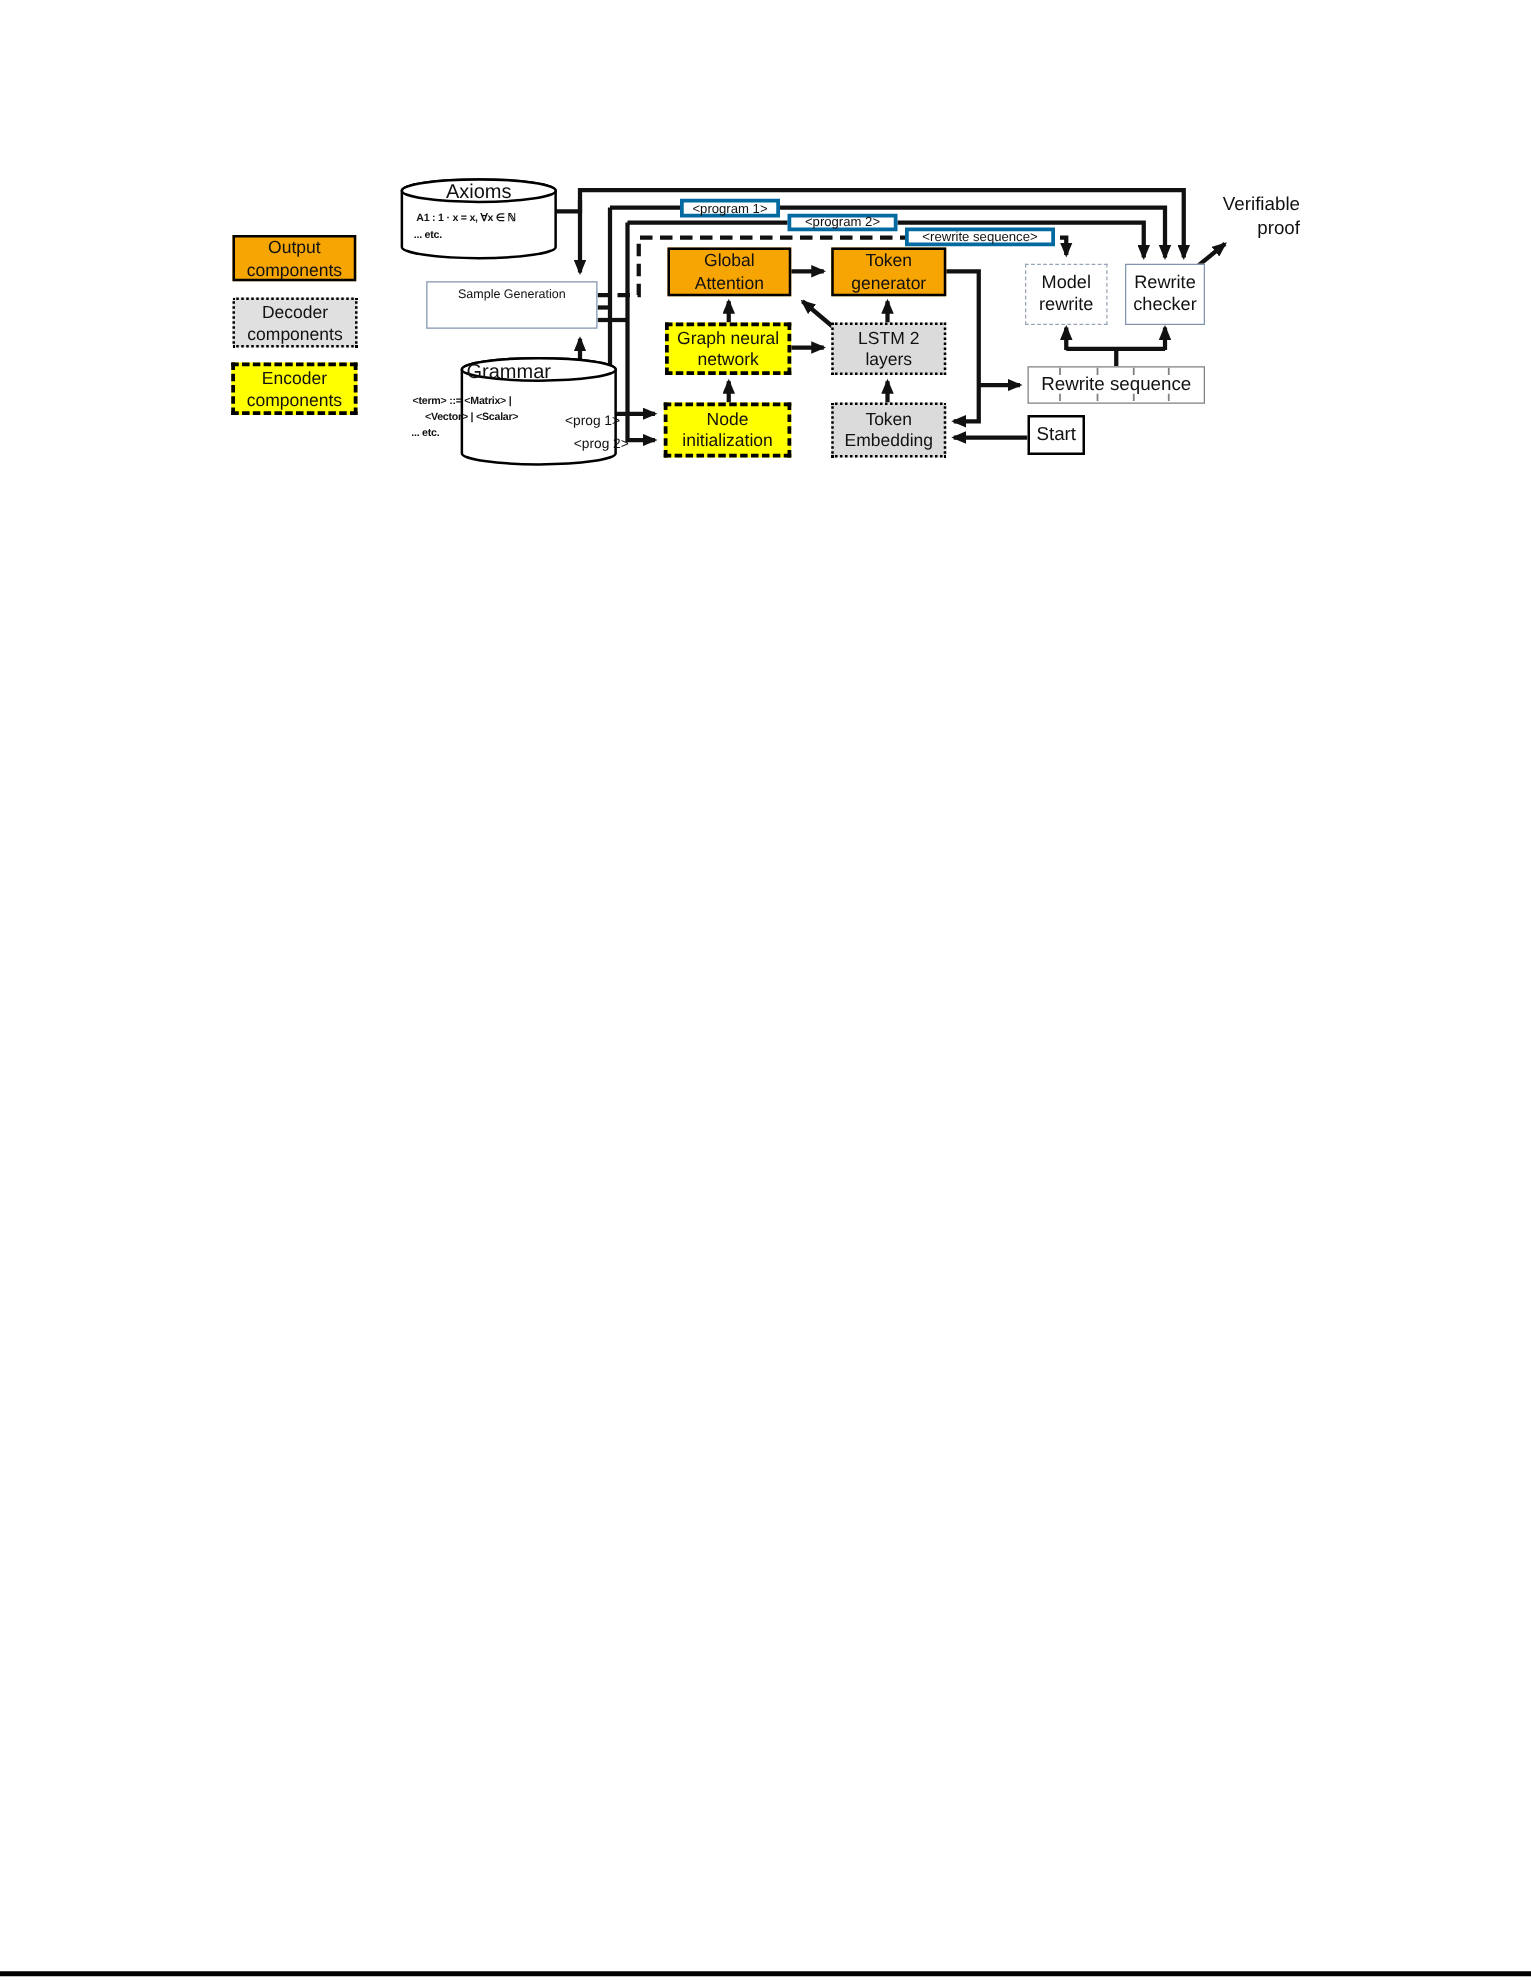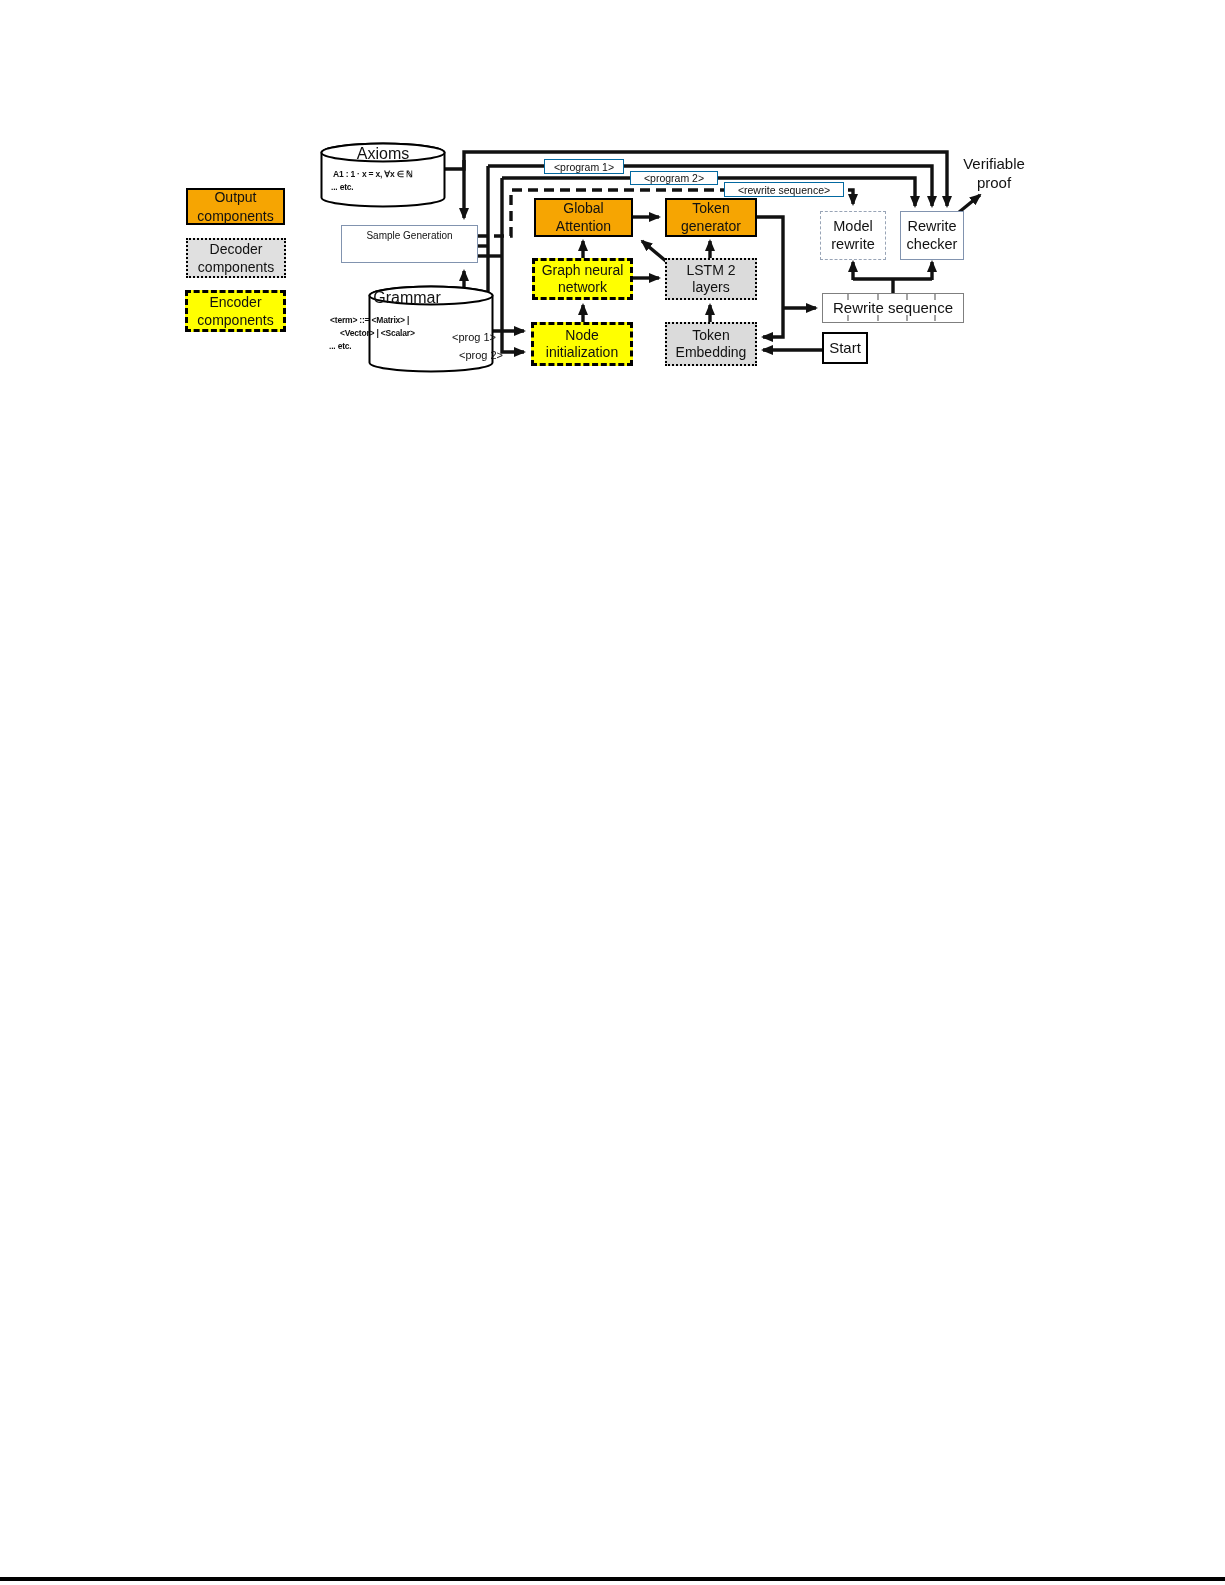--- a/index.html
+++ b/index.html
@@ -9,28 +9,28 @@
   .box{position:absolute;box-sizing:border-box;display:flex;align-items:center;justify-content:center;
        text-align:center;line-height:1.22;background:#fff;}
   .node{font-size:14px;}
   .legend{font-size:14px;line-height:1.3;}
   .b-solid-black{border:2px solid #000;}
   .b-dot-black{border:2.5px dotted #000;}
   .b-dash-black{border:3px dashed #000;}
   .b-blue{border:1.5px solid #8193af;}
   .b-blue-dash{border:1.5px dashed #98a4b6;}
   .b-gray{border:1.5px solid #7f7f7f;}
-  .edge-label{position:absolute;box-sizing:border-box;background:#fff;border:1px solid #0369a1;
+  .edge-label{position:absolute;box-sizing:border-box;background:#fff;border:3px solid #0369a1;
        display:flex;align-items:center;justify-content:center;font-size:10.5px;white-space:nowrap;padding:0 3px;}
   .free-label{position:absolute;font-size:11px;white-space:nowrap;}
   .cyl{position:absolute;}
   .cyl .title{position:absolute;left:0;right:0;text-align:center;font-size:16px;}
   .cyl .small{position:absolute;font-size:8.5px;font-weight:600;white-space:nowrap;letter-spacing:-0.2px;}
   svg{display:block;}
-  .proof{position:absolute;font-size:15px;text-align:center;line-height:1.25;}
+  .proof{position:absolute;font-size:15px;text-align:right;line-height:1.25;}
   .sg-text{position:absolute;left:0;right:0;top:4px;text-align:center;font-size:10px;}
   .rs-text{font-size:15px;}
 </style>
 </head>
 <body>
 
 <div id="page">
 
   <svg class="abs" style="left:0;top:0;" width="1225" height="420" viewBox="0 0 1225 420">
     <defs>

